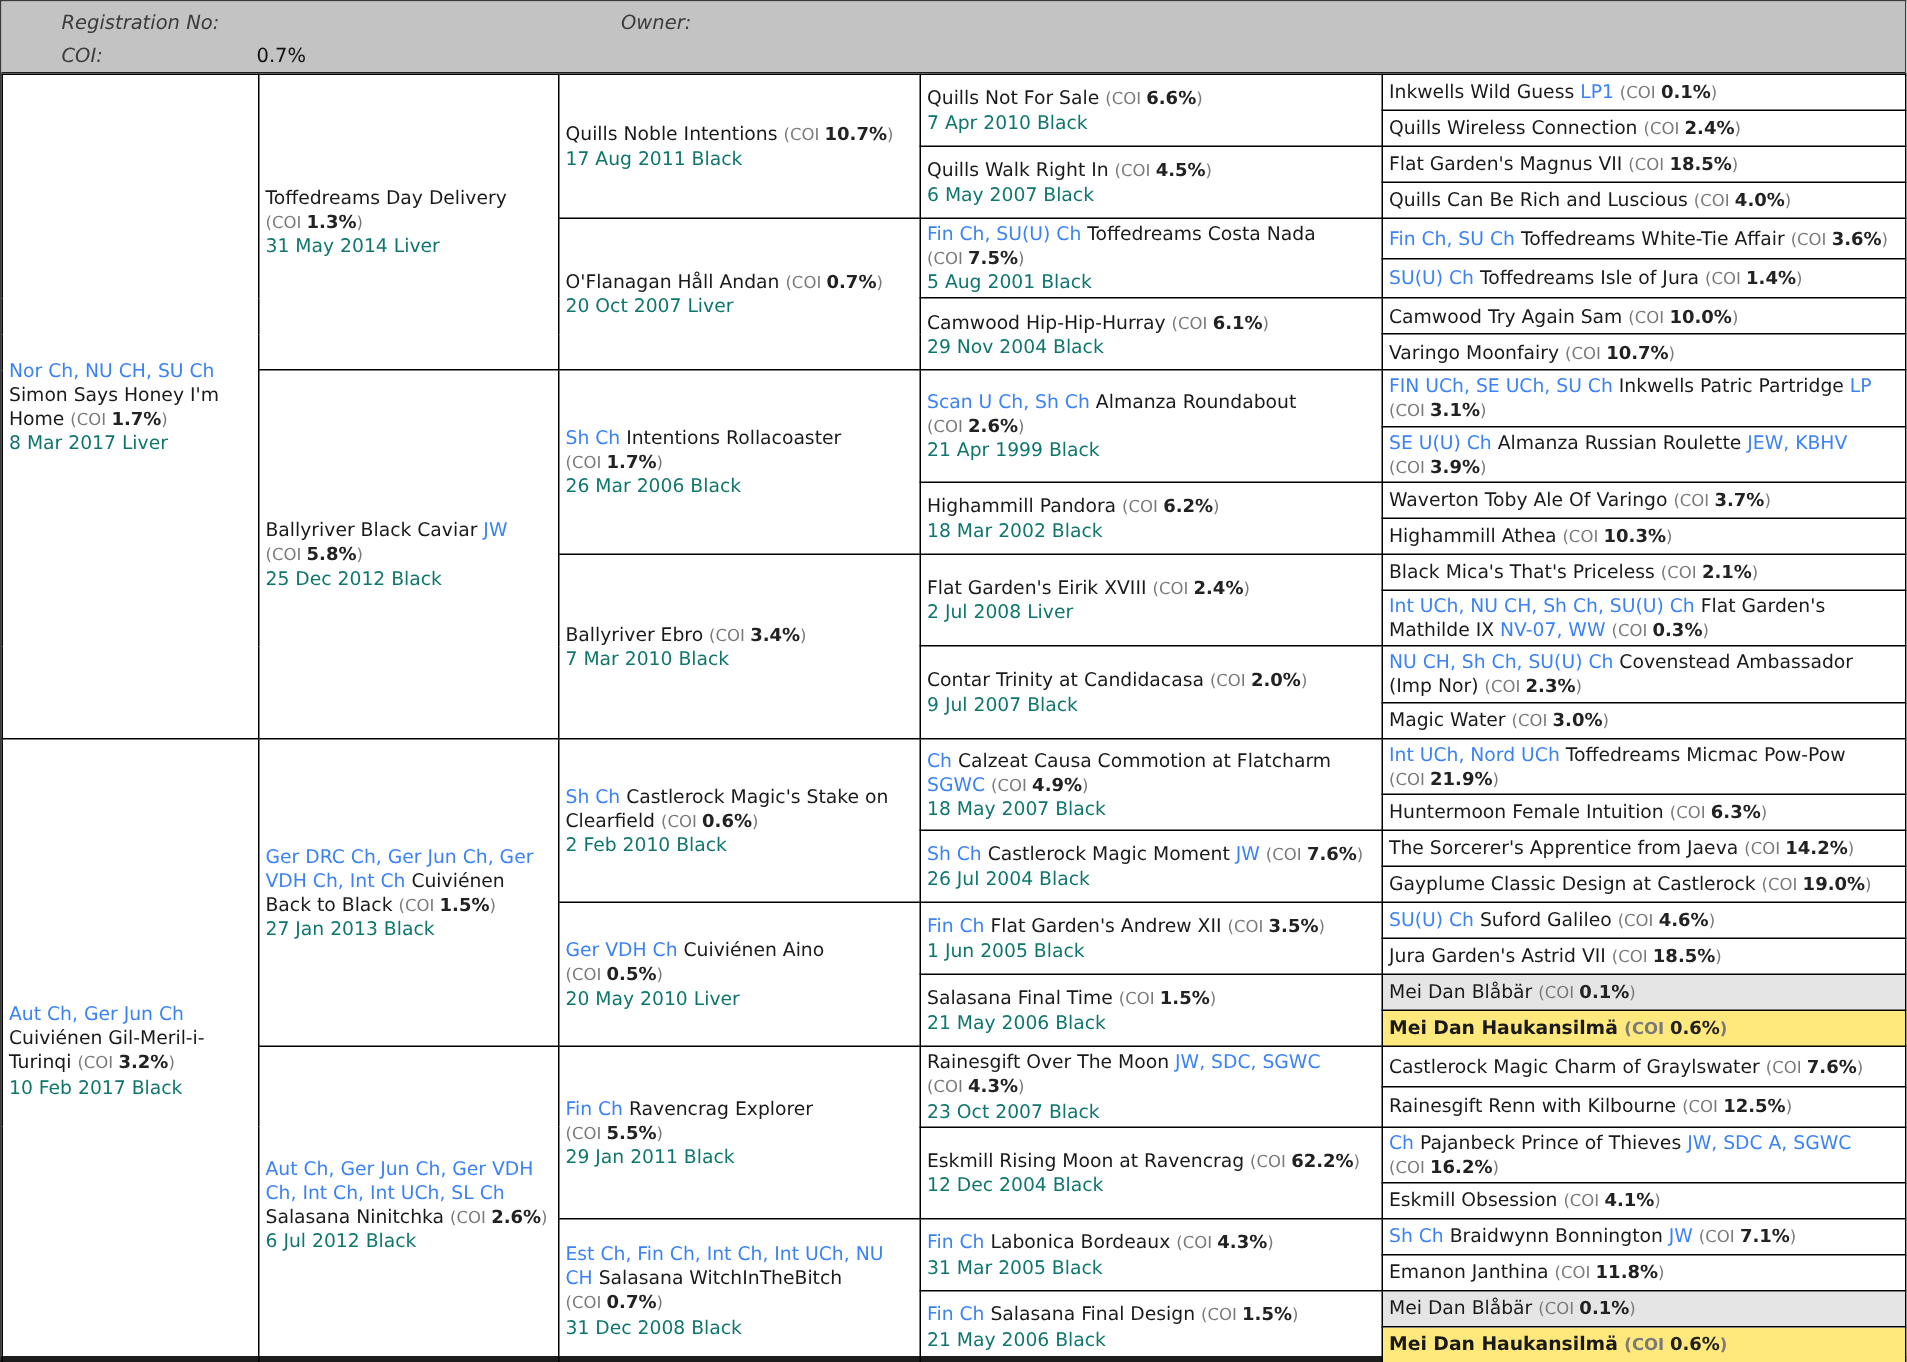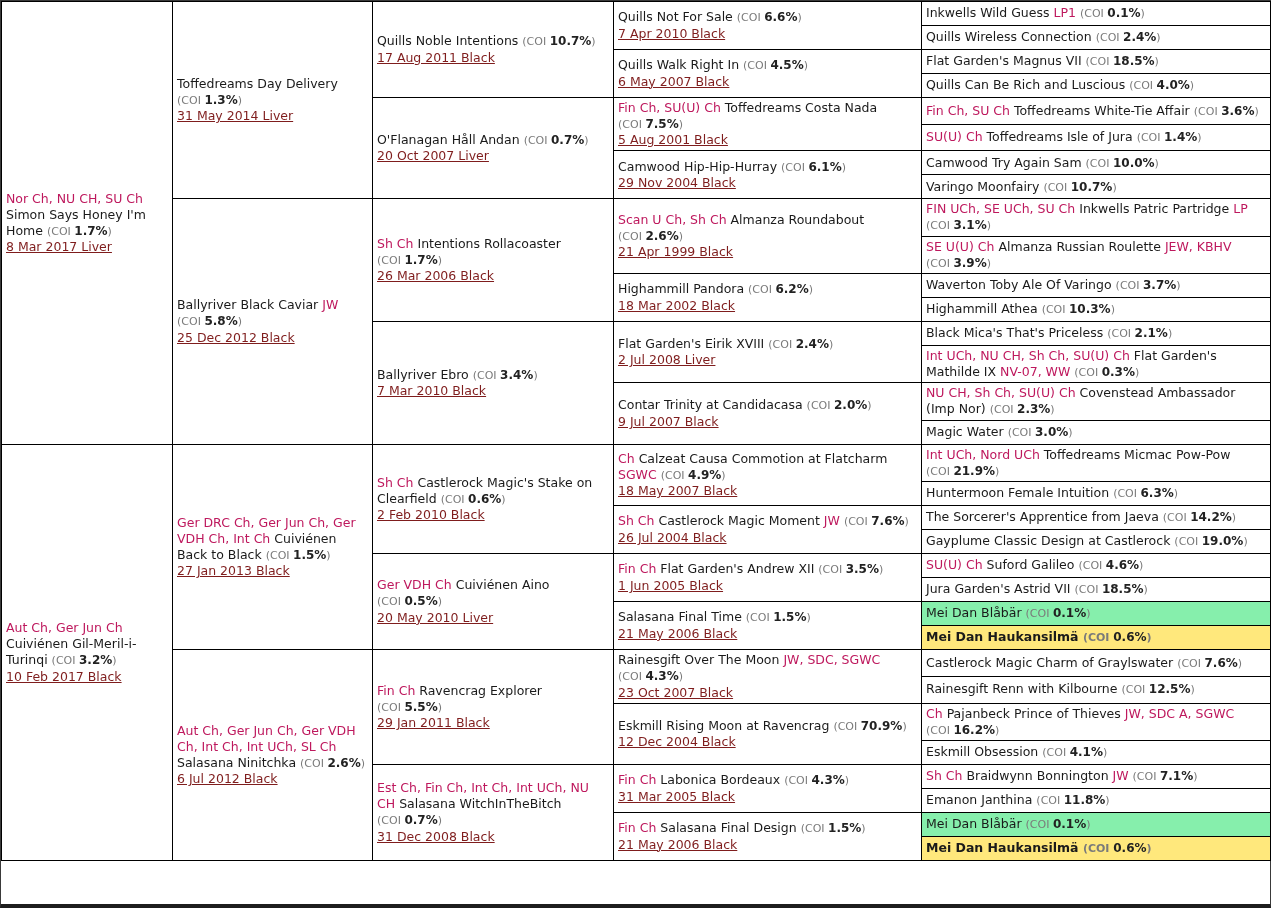--- a/index.html
+++ b/index.html
@@ -31,32 +31,38 @@
     border:1px solid #000;
     vertical-align:middle;
     padding:2px 4px;
     font-size:12.5px;
     line-height:1.28;
     color:#1a1a1a;
     height:24px;
     overflow:hidden;
   }
   td.g5 { height:24px; }
-  .pre, .post { color:#be185d; }
-  .born { color:#7f1d1d;text-decoration:underline; }
+  .pre, .post { color:#3b82f6; }
+  .born { color:#0f766e; }
   .coi  { color:#7a7a7a; font-size:11px; white-space:nowrap; }
   .coi b { color:#222; font-size:12px; }
-  td.hl-green  { background:#86efac; }
+  td.hl-green  { background:#e5e5e5; }
   td.hl-yellow { background:#ffe87c;font-weight:bold; }
 </style>
 </head>
 <body>
 
 <div class="page">
 
+  <div class="hdr">
+    <span class="lbl lbl-reg">Registration No:</span>
+    <span class="lbl lbl-owner">Owner:</span>
+    <span class="lbl lbl-coi">COI:</span>
+    <span class="val val-coi">0.7%</span>
+  </div>
 
   <div class="tblwrap">
     <table class="ped">
       <colgroup id="ped-cols">
           <col style="width: 171px;">
           <col style="width: 200px;">
           <col style="width: 241px;">
           <col style="width: 308px;">
           <col style="width: 349px;">
         </colgroup>
@@ -159,21 +165,21 @@
           <tr>
             <td rowspan="8" class="g2"><span class="pre">Aut Ch, Ger Jun Ch, Ger VDH Ch, Int Ch, Int UCh, SL Ch</span> <span class="name">Salasana Ninitchka</span> <span class="coi">(COI <b>2.6%</b>)</span><div class="born">6 Jul 2012 Black</div></td>
             <td rowspan="4" class="g3"><span class="pre">Fin Ch</span> <span class="name">Ravencrag Explorer</span> <span class="coi">(COI <b>5.5%</b>)</span><div class="born">29 Jan 2011 Black</div></td>
             <td rowspan="2" class="g4"><span class="name">Rainesgift Over The Moon</span> <span class="post">JW, SDC, SGWC</span> <span class="coi">(COI <b>4.3%</b>)</span><div class="born">23 Oct 2007 Black</div></td>
             <td rowspan="1" class="g5"><span class="name">Castlerock Magic Charm of Graylswater</span> <span class="coi">(COI <b>7.6%</b>)</span></td>
           </tr>
           <tr>
             <td rowspan="1" class="g5"><span class="name">Rainesgift Renn with Kilbourne</span> <span class="coi">(COI <b>12.5%</b>)</span></td>
           </tr>
           <tr>
-            <td rowspan="2" class="g4"><span class="name">Eskmill Rising Moon at Ravencrag</span> <span class="coi">(COI <b>70.9%</b>)</span><div class="born">12 Dec 2004 Black</div></td>
+            <td rowspan="2" class="g4"><span class="name">Eskmill Rising Moon at Ravencrag</span> <span class="coi">(COI <b>62.2%</b>)</span><div class="born">12 Dec 2004 Black</div></td>
             <td rowspan="1" class="g5"><span class="pre">Ch</span> <span class="name">Pajanbeck Prince of Thieves</span> <span class="post">JW, SDC A, SGWC</span> <span class="coi">(COI <b>16.2%</b>)</span></td>
           </tr>
           <tr>
             <td rowspan="1" class="g5"><span class="name">Eskmill Obsession</span> <span class="coi">(COI <b>4.1%</b>)</span></td>
           </tr>
           <tr>
             <td rowspan="4" class="g3"><span class="pre">Est Ch, Fin Ch, Int Ch, Int UCh, NU CH</span> <span class="name">Salasana WitchInTheBitch</span> <span class="coi">(COI <b>0.7%</b>)</span><div class="born">31 Dec 2008 Black</div></td>
             <td rowspan="2" class="g4"><span class="pre">Fin Ch</span> <span class="name">Labonica Bordeaux</span> <span class="coi">(COI <b>4.3%</b>)</span><div class="born">31 Mar 2005 Black</div></td>
             <td rowspan="1" class="g5"><span class="pre">Sh Ch</span> <span class="name">Braidwynn Bonnington</span> <span class="post">JW</span> <span class="coi">(COI <b>7.1%</b>)</span></td>
           </tr>

